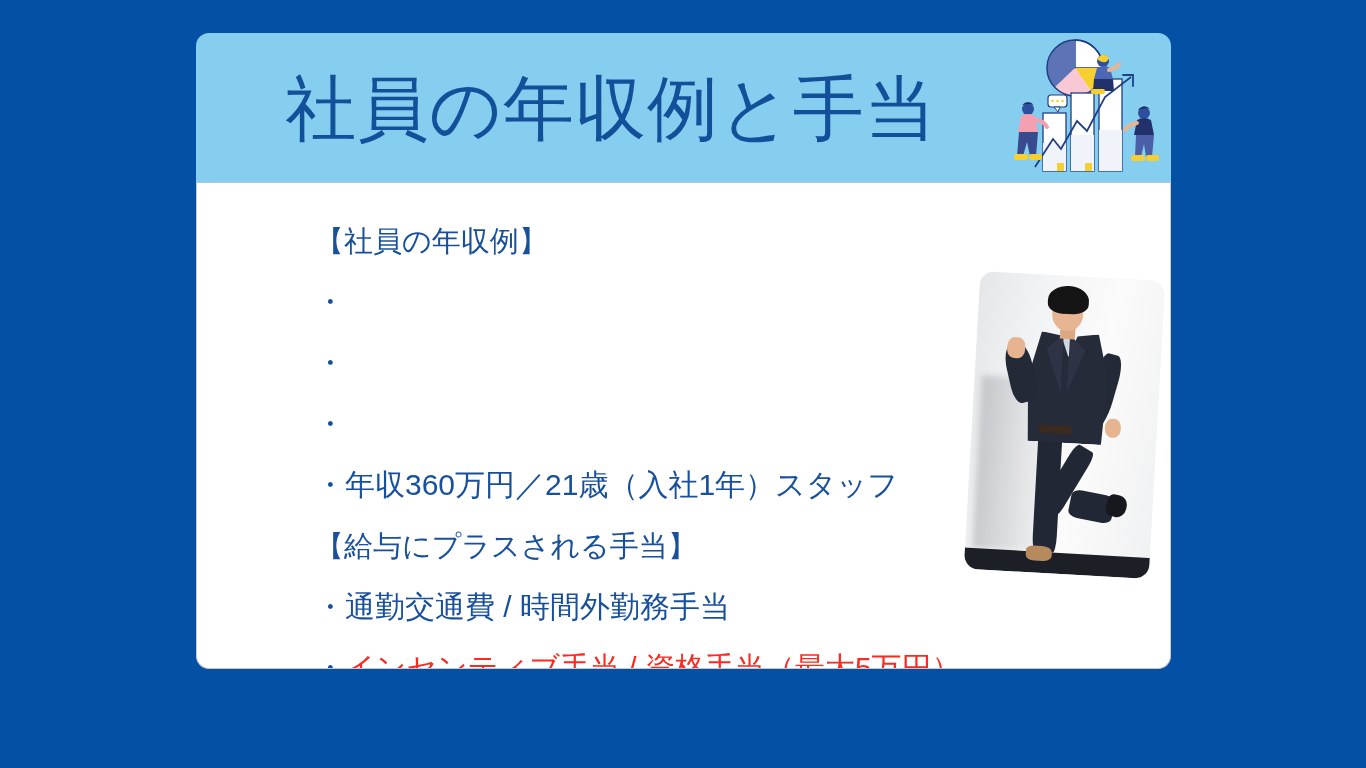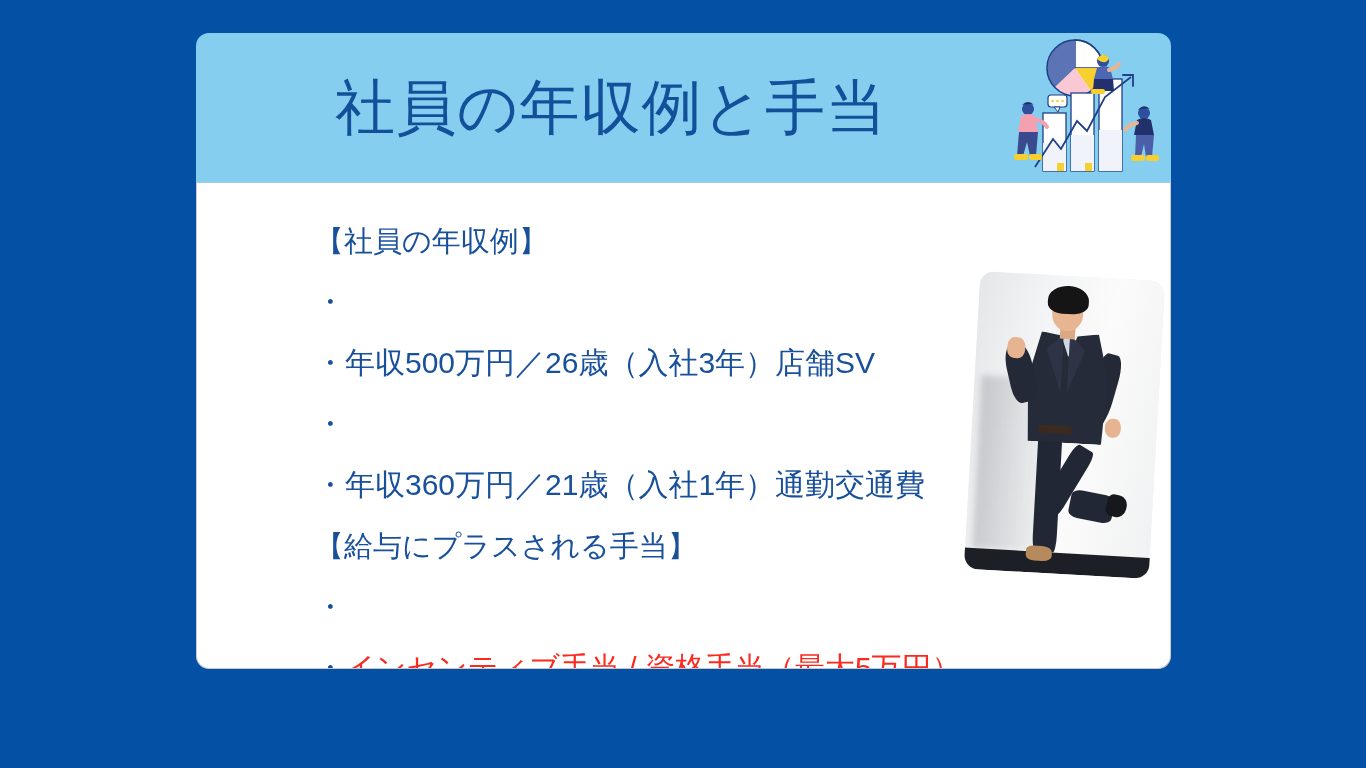--- a/index.html
+++ b/index.html
@@ -37,21 +37,21 @@
   }
 
   #header-title {
     position: absolute;
     left: 0;
     top: 50%;
     transform: translateY(-50%);
     width: 830px;
     text-align: center;
     color: #12509a;
-    font-size: 60px;
+    font-size: 71px;
     line-height: 1.0;
     letter-spacing: 1px;
     white-space: nowrap;
     font-weight: 400;
   }
 
   
   #header-illustration {
     position: absolute;
     right: 6px;
@@ -326,35 +326,35 @@
     <div id="body-lines">
       <div class="line heading">
         <span class="bullet"></span>
         <span>【社員の年収例】</span>
       </div>
       <div class="line item">
         <span class="bullet">・</span>
       </div>
       <div class="line item">
         <span class="bullet">・</span>
-        <span>年収500万円／26歳（入社3年）店舗SV</span>
-      </div>
-      <div class="line item">
-        <span class="bullet">・</span>
-      </div>
-      <div class="line item">
-        <span class="bullet">・</span>
-        <span>年収360万円／21歳（入社1年）通勤交通費</span>
+      </div>
+      <div class="line item">
+        <span class="bullet">・</span>
+      </div>
+      <div class="line item">
+        <span class="bullet">・</span>
+        <span>年収360万円／21歳（入社1年）スタッフ</span>
       </div>
       <div class="line heading">
         <span class="bullet"></span>
         <span>【給与にプラスされる手当】</span>
       </div>
       <div class="line item">
         <span class="bullet">・</span>
+        <span> 通勤交通費 / 時間外勤務手当</span>
       </div>
       <div class="line item">
         <span class="bullet">・</span>
         <span class="txt-red"> インセンティブ手当 / 資格手当（最大5万円）</span>
       </div>
     </div>
 
     <div id="employee-photo">
       <div class="photo-bg"></div>
       <div class="wall-shadow"></div>

